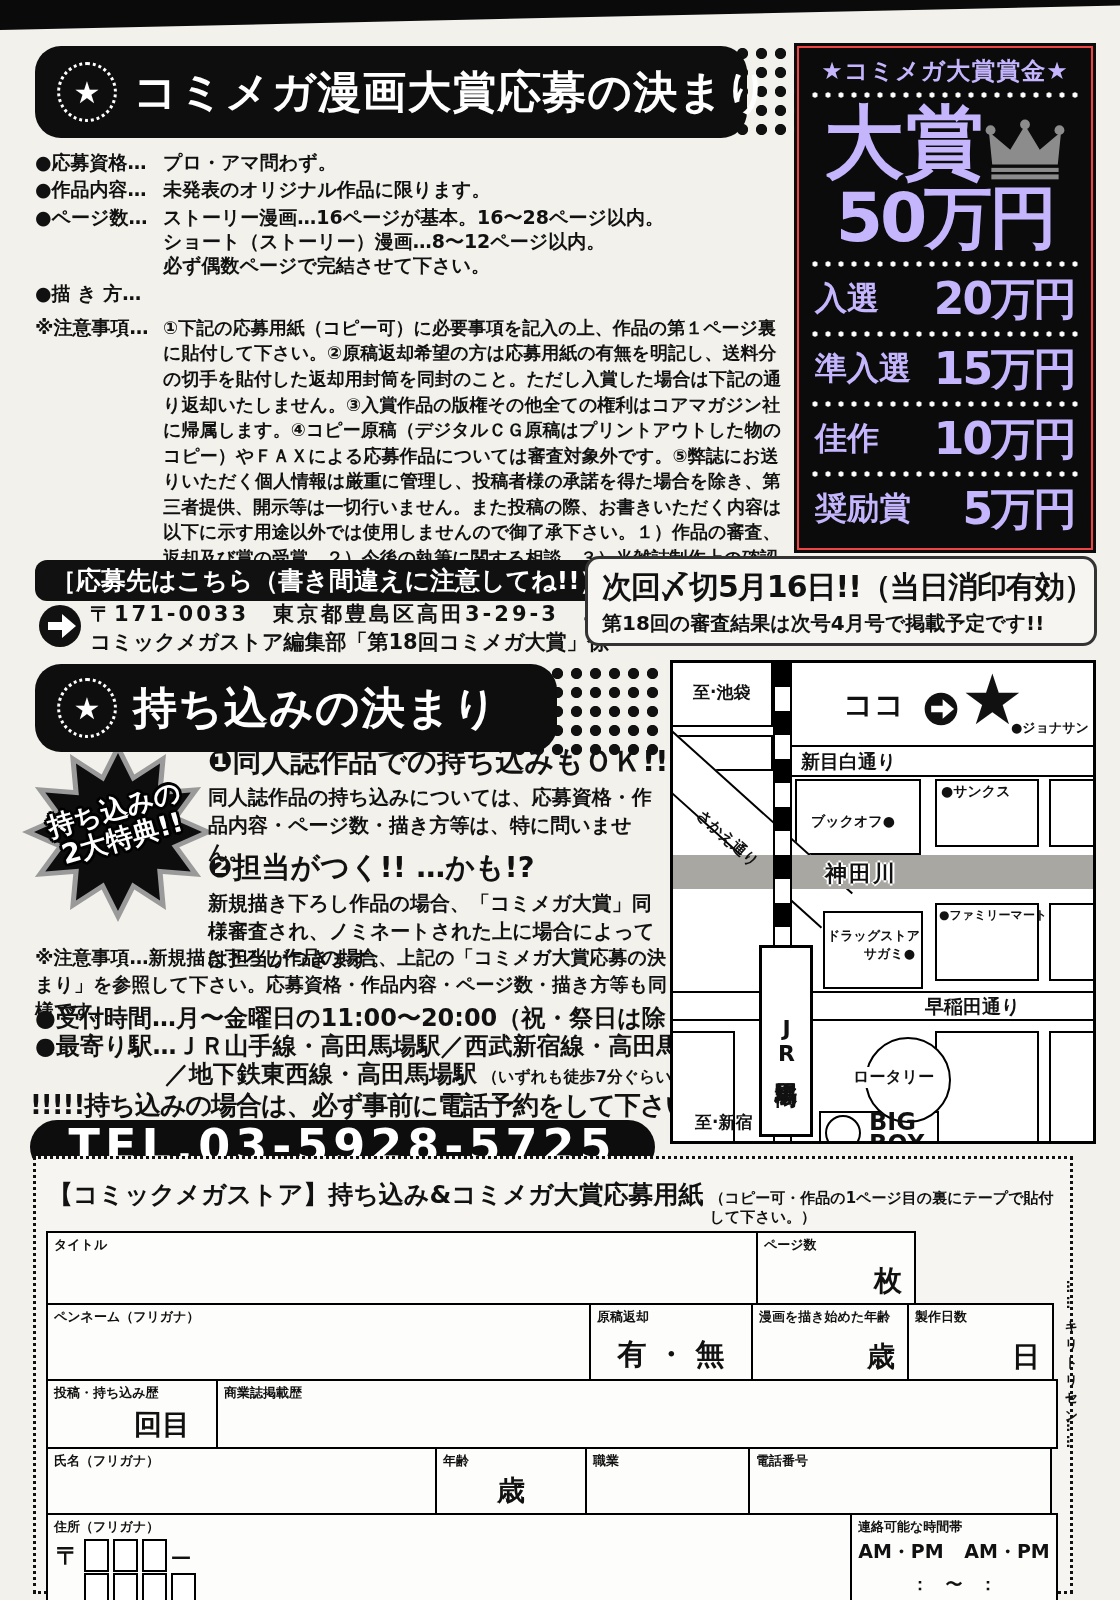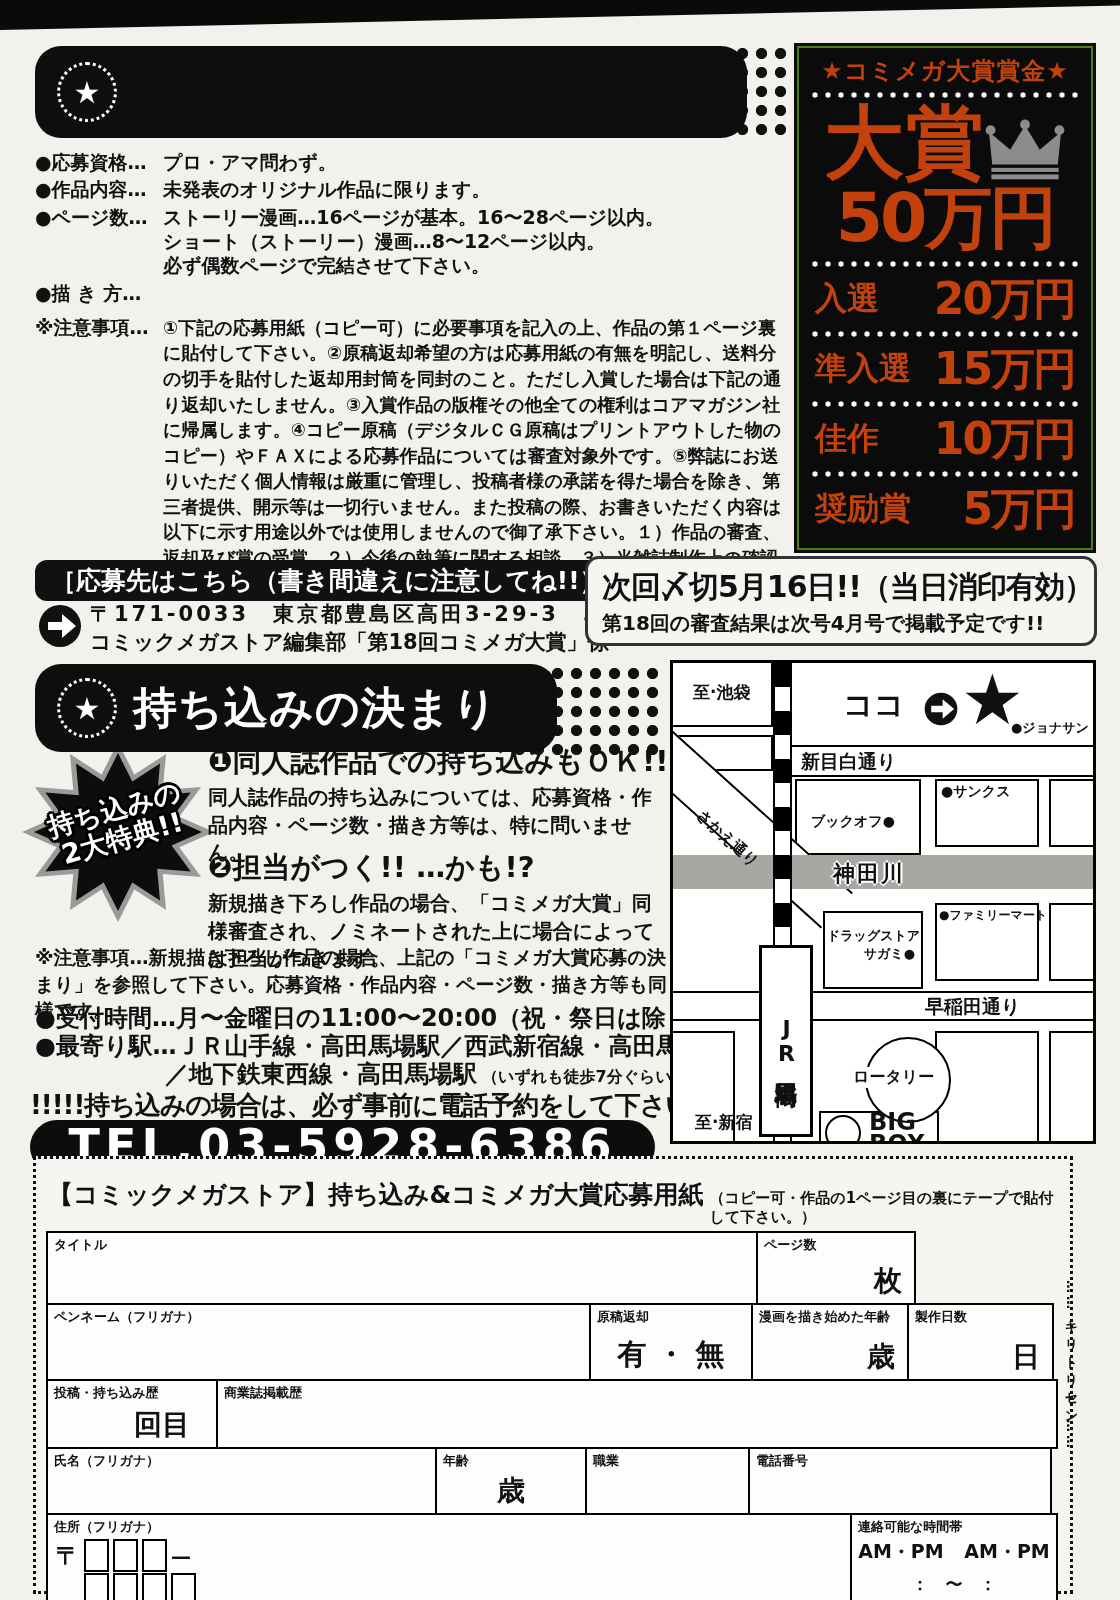--- a/index.html
+++ b/index.html
@@ -10,21 +10,21 @@
   .banner{position:absolute;background:#0e0e0e;border-radius:26px;color:#fff;display:flex;align-items:center;gap:16px;padding:0 22px;z-index:2;}
   .bstar{width:54px;height:54px;border-radius:50%;border:3px dotted #fff;display:flex;align-items:center;justify-content:center;font-size:30px;color:#fff;flex:0 0 auto;}
   .btitle{font-size:44px;font-weight:900;letter-spacing:1px;white-space:nowrap;}
   .dots{position:absolute;z-index:1;background-image:radial-gradient(circle,#111 5.2px,transparent 6px);background-size:19px 19px;}
   
   .ritem{display:flex;font-size:19px;line-height:1.28;margin-bottom:3px;}
   .rlabel{flex:0 0 128px;font-weight:900;white-space:nowrap;}
   .rtext{font-weight:600;}
   .note-text{font-size:18px;line-height:1.42;font-weight:600;}
   
-  .panel{position:absolute;background:#0b0b0b;border:2px solid #4d7c0f;box-shadow:0 0 0 3px #0b0b0b;color:#c2410c;}
+  .panel{position:absolute;background:#0b0b0b;border:2px solid #ef4444;box-shadow:0 0 0 3px #0b0b0b;color:#c4b5fd;}
   .phead{text-align:center;font-size:24px;font-weight:900;padding:7px 0 4px 0;letter-spacing:1px;}
   .psep{height:8px;margin:0 8px;background-image:radial-gradient(circle,#fff 2.4px,transparent 2.9px);background-size:13px 8px;background-repeat:repeat-x;background-position:center;}
   .grand{display:flex;align-items:flex-end;justify-content:center;margin-top:6px;}
   .grand-label{font-size:80px;font-weight:900;line-height:0.95;}
   .grand-amount{text-align:center;font-size:68px;font-weight:900;letter-spacing:-3px;line-height:1.02;margin-top:2px;}
   .ptier{display:flex;justify-content:space-between;align-items:center;height:62px;padding:0 16px;}
   .ptier .tl{font-size:32px;font-weight:900;}
   .ptier .ta{font-size:44px;font-weight:900;letter-spacing:-2px;}
   
   .addr-pill{display:inline-block;background:#111;color:#fff;font-weight:900;font-size:25px;padding:4px 16px;border-radius:12px;letter-spacing:0px;white-space:nowrap;}
@@ -66,20 +66,21 @@
 </style>
 </head>
 <body>
 
 <div id="page">
   <div class="scan-top"></div>
 
   <div class="dots" style="left:695px;top:44px;width:100px;height:96px;"></div>
   <div class="banner" style="left:35px;top:46px;width:668px;height:92px;">
     <span class="bstar">★</span>
+    <span class="btitle">コミメガ漫画大賞応募の決まり</span>
   </div>
 
   <div class="abs" style="left:35px;top:150px;width:758px;">
     <div class="ritem">
       <span class="rlabel">●応募資格…</span>
       <span class="rtext">プロ・アマ問わず。</span>
     </div>
     <div class="ritem">
       <span class="rlabel">●作品内容…</span>
       <span class="rtext">未発表のオリジナル作品に限ります。</span>
@@ -185,21 +186,21 @@
     <span style="font-weight:700;">※注意事項</span><span style="font-weight:600;">…新規描き下ろし作品の場合、上記の「コミメガ大賞応募の決まり」を参照して下さい。応募資格・作品内容・ページ数・描き方等も同様です。</span>
   </div>
 
   <div class="abs whours" style="left:35px;top:1002px;">●受付時間…月〜金曜日の11:00〜20:00（祝・祭日は除く）</div>
   <div class="abs whours" style="left:35px;top:1030px;">●最寄り駅…ＪＲ山手線・高田馬場駅／西武新宿線・高田馬場駅</div>
   <div class="abs" style="left:165px;top:1058px;white-space:nowrap;">
     <span class="whours">／地下鉄東西線・高田馬場駅</span>
     <span style="font-size:16px;font-weight:800;">（いずれも徒歩7分ぐらい）</span>
   </div>
   <div class="abs wnotice" style="left:30px;top:1088px;">!!!!!持ち込みの場合は、必ず事前に電話予約をして下さい!!!!!</div>
-  <div class="telpill" style="left:30px;top:1120px;width:625px;">TEL.03-5928-6386</div>
+  <div class="telpill" style="left:30px;top:1120px;width:625px;">TEL.03-5928-5725</div>
 
   <div class="map" style="left:670px;top:660px;width:420px;height:478px;">
     <div class="blk" style="left:-4px;top:-4px;width:100px;height:64px;"></div>
     <div class="blk" style="left:-4px;top:72px;width:100px;height:32px;"></div>
     <div class="mlab" style="left:20px;top:18px;font-size:17px;">至·池袋</div>
 
     <div class="rail" style="left:100px;top:0;height:478px;"></div>
 
     <div class="mlab" style="left:170px;top:22px;font-size:30px;font-weight:900;">ココ</div>
     <div class="abs" style="left:250px;top:28px;z-index:3;">
@@ -214,21 +215,21 @@
     <div class="road-h" style="left:116px;right:0;top:82px;height:28px;"></div>
     <div class="mlab" style="left:128px;top:86px;font-size:19px;z-index:3;">新目白通り</div>
 
     <div class="blk" style="left:122px;top:116px;width:122px;height:72px;"></div>
     <div class="blk" style="left:262px;top:116px;width:100px;height:64px;"></div>
     <div class="blk" style="left:376px;top:116px;width:48px;height:64px;"></div>
     <div class="mlab" style="left:268px;top:120px;font-size:14px;">●サンクス</div>
     <div class="mlab" style="left:138px;top:150px;font-size:14px;">ブックオフ●</div>
 
     <div class="river" style="top:192px;"></div>
-    <div class="mlab" style="left:160px;top:196px;font-size:22px;font-weight:900;letter-spacing:2px;text-shadow:-2px 0 #fff,2px 0 #fff,0 -2px #fff,0 2px #fff;">神田川</div>
+    <div class="mlab" style="left:152px;top:196px;font-size:22px;font-weight:900;letter-spacing:2px;text-shadow:-2px 0 #fff,2px 0 #fff,0 -2px #fff,0 2px #fff;">神田川</div>
 
     <div class="blk" style="left:262px;top:240px;width:100px;height:74px;"></div>
     <div class="blk" style="left:376px;top:240px;width:48px;height:74px;"></div>
     <div class="mlab" style="left:266px;top:244px;font-size:12px;">●ファミリーマート</div>
 
     <div class="abs" style="left:-54px;top:140px;width:250px;height:44px;border-top:2.5px solid #000;border-bottom:2.5px solid #000;background:#fff;transform:rotate(42deg);z-index:0;"></div>
     <div class="mlab" style="left:16px;top:166px;font-size:15px;transform:rotate(42deg);z-index:1;">さかえ通り</div>
 
     <div class="blk" style="left:150px;top:248px;width:96px;height:74px;"></div>
     <div class="mlab" style="left:154px;top:264px;width:88px;font-size:13px;text-align:right;">ドラッグストア</div>

